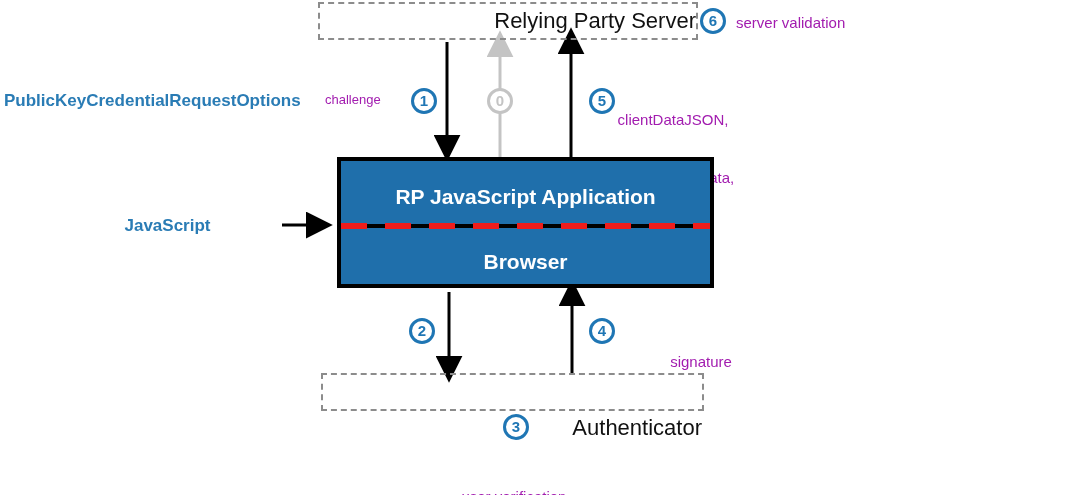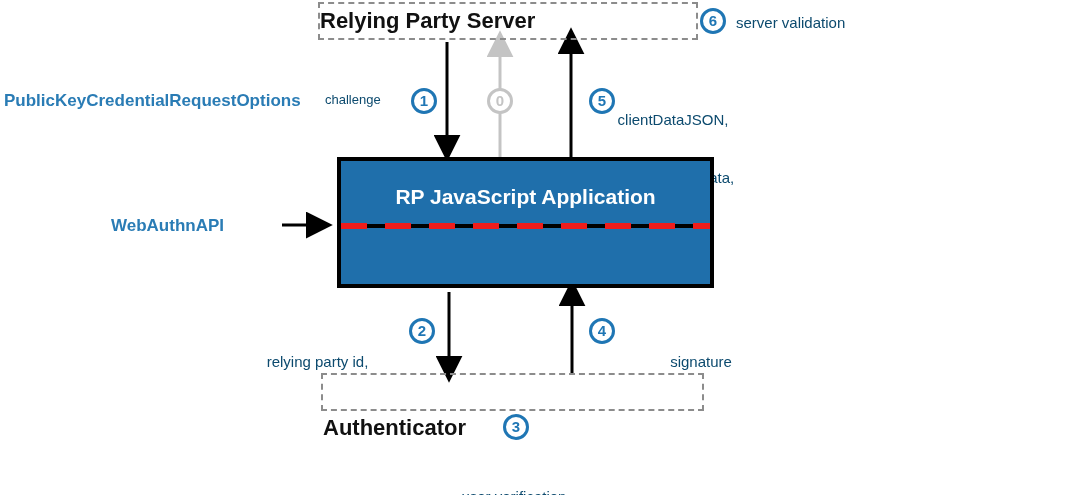--- a/index.html
+++ b/index.html
@@ -6,38 +6,38 @@
   body{
     width:1068px;height:495px;
     background:#ffffff;
     font-family:"Liberation Sans", sans-serif;
     overflow:hidden;
   }
   #stage{position:relative;width:1068px;height:495px;}
 
   
   .txt{position:absolute;white-space:pre;line-height:1.28;}
-  .blue{color:#0c4a6e;}
+  .blue{color:#a21caf;}
   .blue-bold{color:#2a7cb5;font-weight:bold;}
   .ctr{text-align:center;}
   .rgt{text-align:center;}
   .lft{text-align:left;}
 
   
   .dashed-box{
     position:absolute;
     border:2px dashed #8c8c8c;
     background:transparent;
     box-sizing:border-box;
   }
   .dashed-box .boxlabel{
     position:absolute;left:0;right:0;top:50%;
     transform:translateY(-50%);
-    text-align:left;
-    font-weight:bold;
+    text-align:right;
+    font-weight:normal;
     color:#111111;
   }
 
   
   #browser-box{
     position:absolute;
     background:#1f6fab;
     border:4px solid #000000;
     box-sizing:border-box;
   }
@@ -127,26 +127,26 @@
     <div>clientDataJSON,</div>
     <div>authenticatorData,</div>
     <div>signature</div>
   </div>
 
 
   <div id="browser-box" style="left:337px;top:157px;width:377px;height:131px;">
     <div class="blue-box-label" style="top:24px;font-size:21px;">RP JavaScript Application</div>
     <div id="api-line-black" style="top:63px;"></div>
     <div id="api-line-red" style="top:62px;"></div>
+    <div class="blue-box-label" style="top:89px;font-size:21px;">Browser</div>
   </div>
 
-  <div class="txt blue-bold rgt" style="left:60px;top:215px;width:215px;font-size:17px;">WebAuthnAPI</div>
+  <div class="txt blue-bold rgt" style="left:60px;top:215px;width:215px;font-size:17px;">JavaScript</div>
 
   <div class="txt blue rgt" style="left:240px;top:314px;width:155px;font-size:15px;">
-    <div>relying party id,</div>
   </div>
   <div class="step" style="left:409px;top:318px;">2</div>
 
   <div class="step" style="left:589px;top:318px;">4</div>
   <div class="txt blue lft" style="left:637px;top:314px;width:190px;font-size:15px;">
     <div class="ctr" style="width:128px;">signature</div>
   </div>
 
   <div class="dashed-box" id="authenticator-box" style="left:321px;top:373px;width:383px;height:38px;">
     <div class="boxlabel" style="font-size:22px;margin-top:36px;">Authenticator</div>

